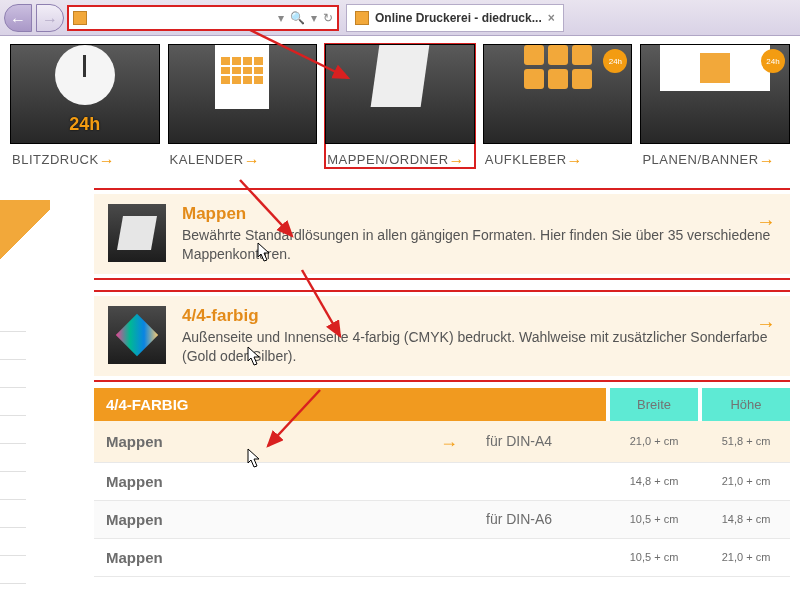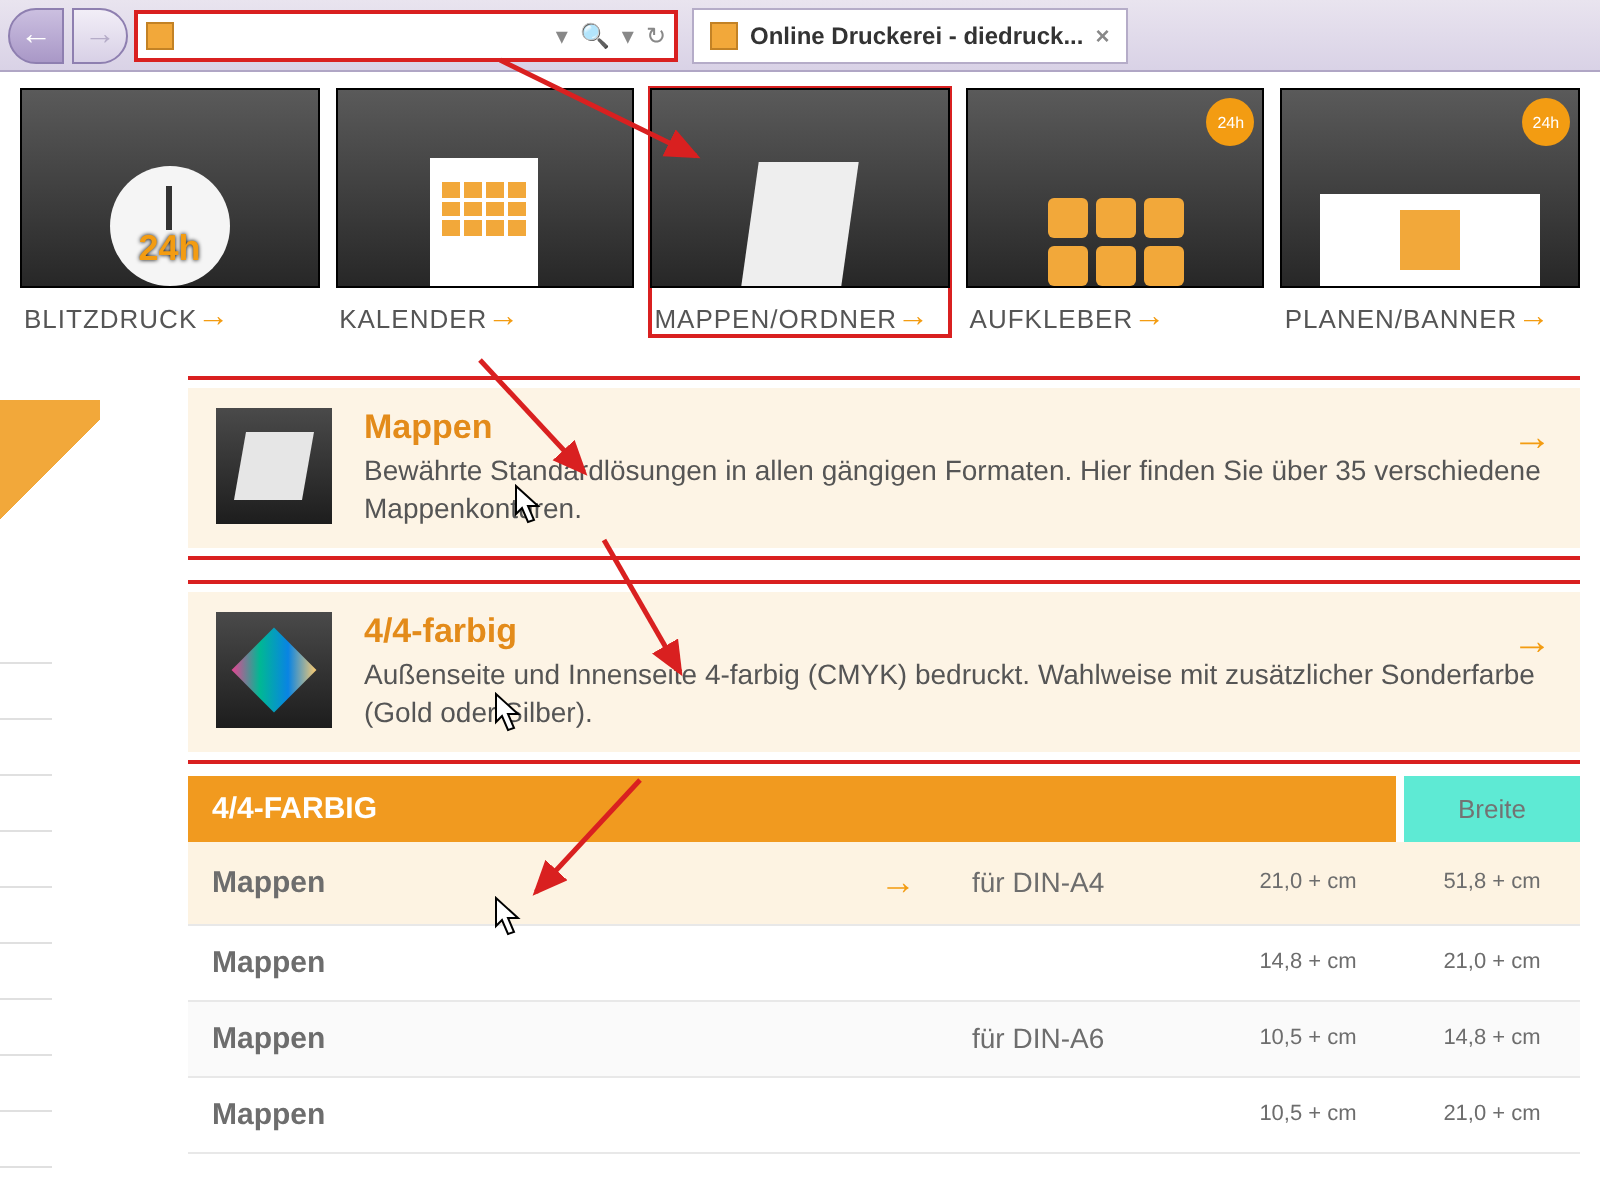--- a/index.html
+++ b/index.html
@@ -12,21 +12,21 @@
   .addr { flex:0 0 270px; height:24px; background:#fff; border:1px solid #b5acc8; display:flex; align-items:center; padding:0 4px; font-size:12px; color:#555; position:relative;}
   .addr .fav { width:14px; height:14px; background:#f2a83a; margin-right:4px; border:1px solid #c38225;}
   .addr-controls { margin-left:auto; display:flex; gap:6px; color:#888; font-size:12px;}
   .tab { height:28px; background:#fff; border:1px solid #b5acc8; display:flex; align-items:center; gap:6px; padding:0 8px; font-size:12px; color:#333; margin-left:4px;font-weight:bold;}
   .tab .fav { width:14px; height:14px; background:#f2a83a; border:1px solid #c38225;}
   .tab-close{ color:#888; }
 
   
   .cats { display:flex; padding:8px 10px 0 10px; gap:8px; }
   .cat { width:152px; }
-  .cat .img { height:100px; background:linear-gradient(#5a5a5a,#272727); border:1px solid #000; display:flex; align-items:flex-end; justify-content:center; color:#fff; font-size:12px; position:relative;}
+  .cat .img { height:100px; background:linear-gradient(#5a5a5a,#272727); border:1px solid #000; display:flex; align-items:flex-start; justify-content:center; color:#fff; font-size:12px; position:relative;}
   .cat .label { display:flex; align-items:center; font-size:13px; color:#555; padding:6px 2px 0 2px; letter-spacing:.5px;}
   .arrow { color:#f39c12; font-weight:bold; font-size:16px;}
   .badge24h{ position:absolute; top:4px; right:4px; width:24px; height:24px; border-radius:50%; background:#f39c12; color:#fff; font-size:8px; display:flex; align-items:center; justify-content:center;}
   .hl-red { outline:2px solid #d92020; outline-offset:-1px; }
 
   
   .card-wrap { margin:20px 10px 0 10px; border-top:2px solid #d92020; border-bottom:2px solid #d92020; padding:4px 0; }
   .card { display:flex; align-items:flex-start; background:#fdf4e5; padding:10px 14px; gap:16px; position:relative; }
   .card .thumb { width:58px; height:58px; background:linear-gradient(#4a4a4a,#1d1d1d); flex:none; display:flex; align-items:center; justify-content:center;}
   .card .txt h3 { color:#e38b1a; font-size:17px; font-weight:600; margin-bottom:2px;}
@@ -204,20 +204,21 @@
       <p>Außenseite und Innenseite 4-farbig (CMYK) bedruckt. Wahlweise mit zusätzlicher Sonderfarbe (Gold oder Silber).</p>
     </div>
     <span class="go">→</span>
   </div>
 </div>
 
 <div class="tbl">
   <div class="tbl-head">
     <div class="h-main">4/4-FARBIG</div>
     <div class="h-col">Breite</div>
+    <div class="h-col">Höhe</div>
   </div>
   <div class="row hover">
     <div class="c-name">
         <span>Mappen</span>
         <span class="ra">→</span>
       </div>
     <div class="c-for">für DIN-A4</div>
     <div class="c-dim">21,0 + cm</div>
     <div class="c-dim">51,8 + cm</div>
   </div>

